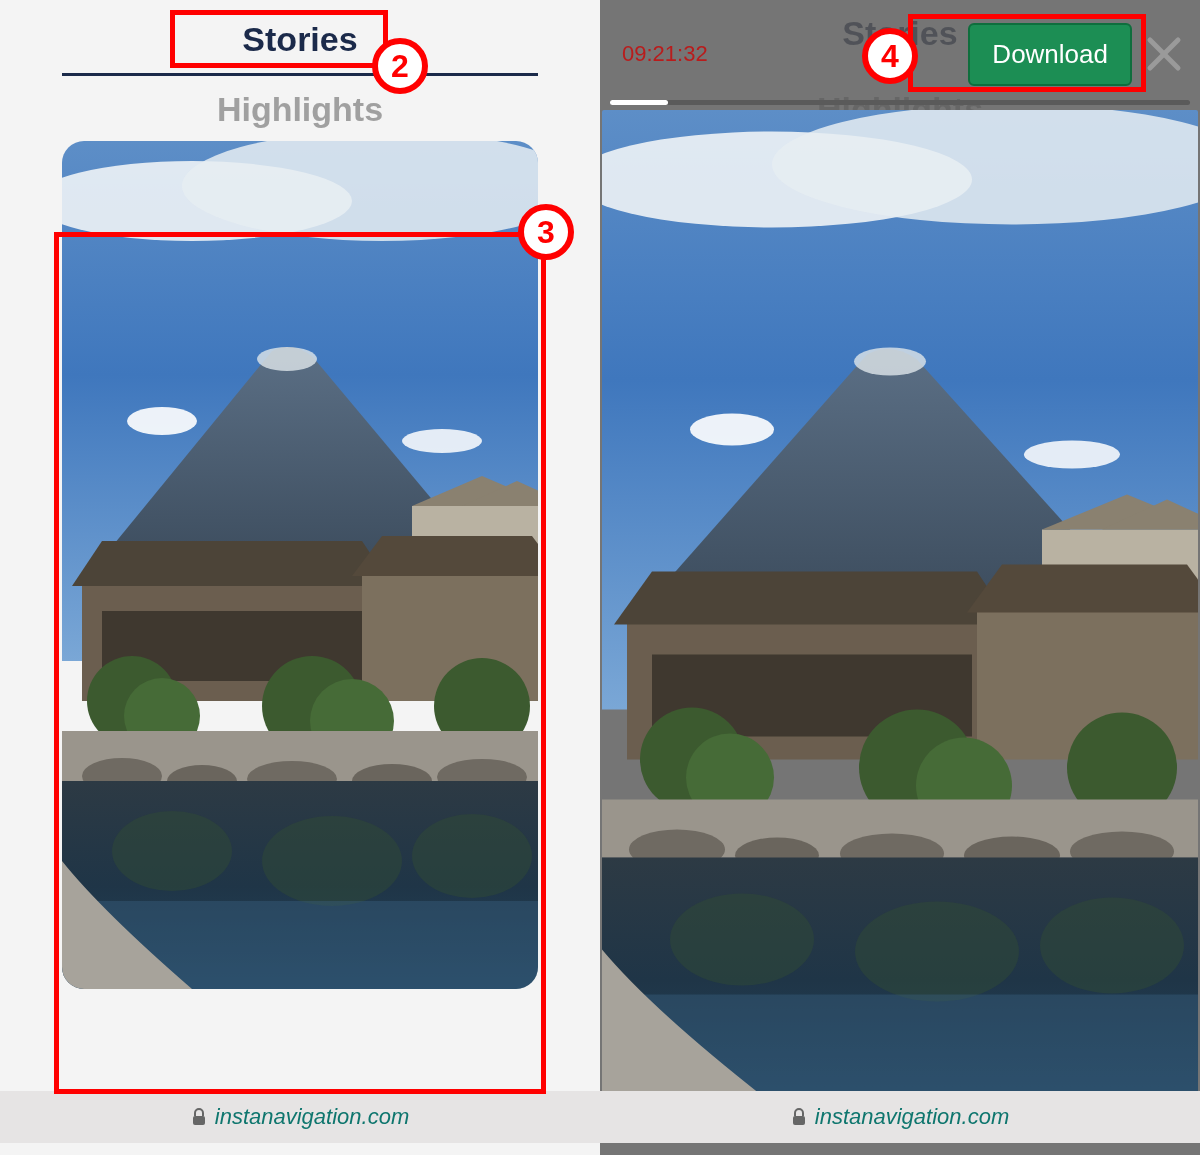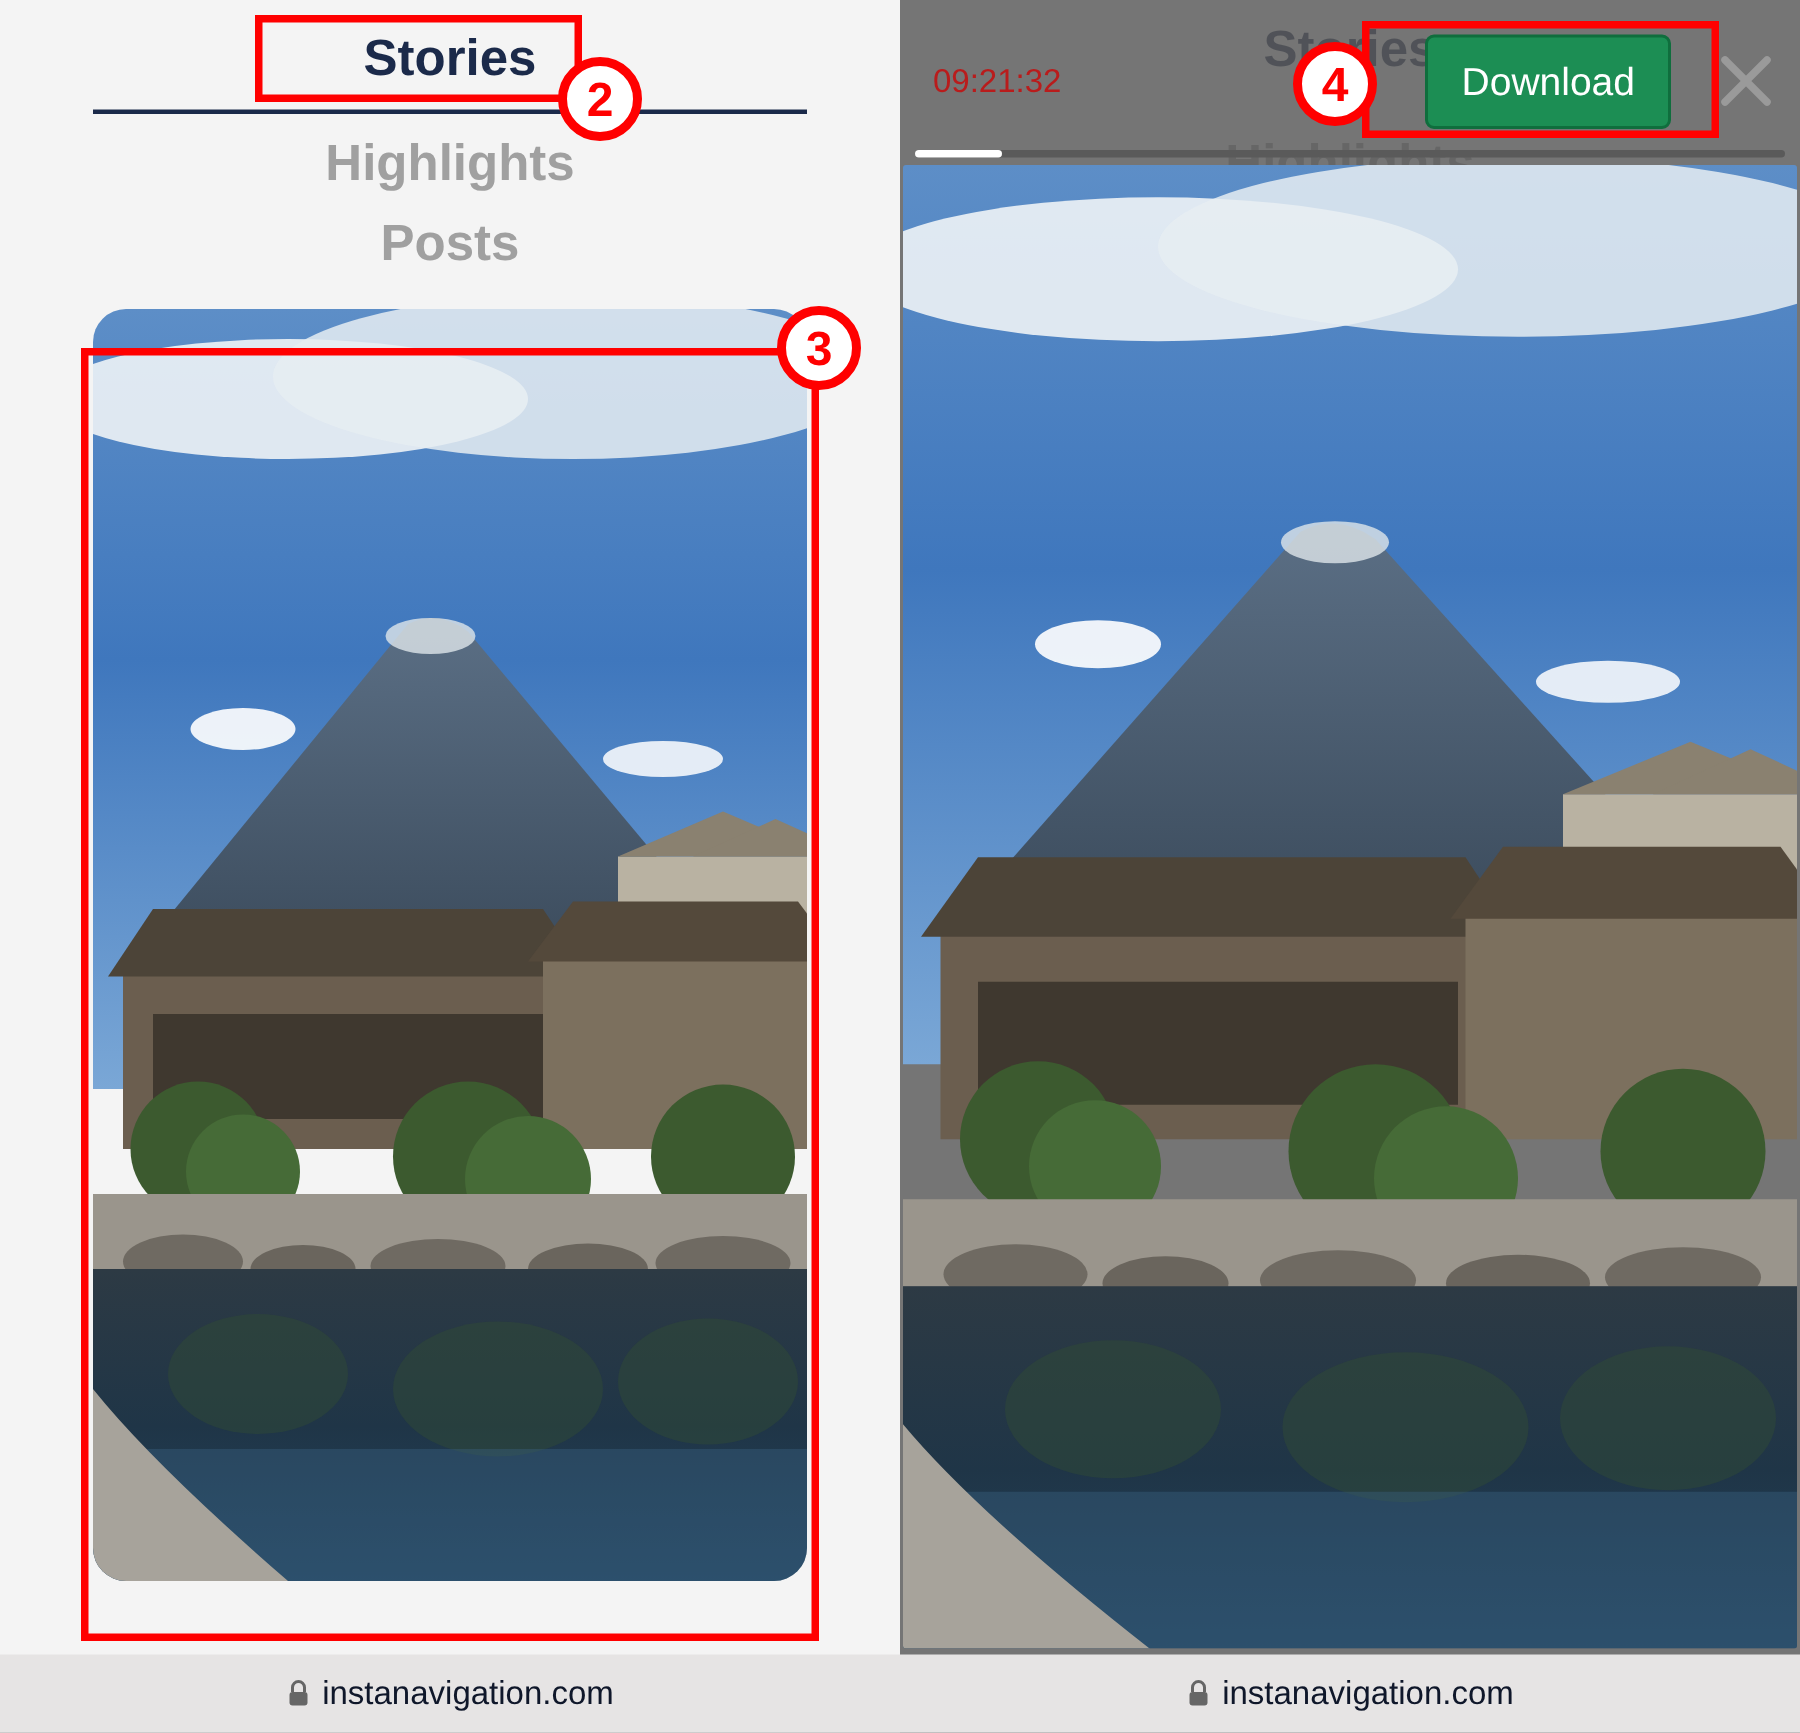--- a/index.html
+++ b/index.html
@@ -50,24 +50,24 @@
   }
   .tab-posts{
     font-size:34px;color:var(--muted);padding:8px 0 18px;
   }
   .story-thumb{
     width:476px;height:848px;margin:6px auto 0;
     border-radius:22px;overflow:hidden;position:relative;
     cursor:pointer;
   }
   .urlbar{
-    position:absolute;left:0;right:0;bottom:0;height:52px;
+    position:absolute;left:0;right:0;bottom:12px;height:52px;
     background:var(--page-dark);
     display:flex;align-items:center;justify-content:center;
-    font-size:22px;color:#0f172a;gap:8px;
+    font-size:22px;color:#0f766e;gap:8px;font-style:italic;
   }
   .lock-icon{width:16px;height:18px;}
 
   
   .right-bg{
     position:absolute;inset:0;background:var(--bg);
   }
   .right-dim{
     position:absolute;inset:0;background:#000;opacity:.52;
   }
@@ -82,21 +82,21 @@
     pointer-events:none;
   }
   .viewer-top{
     position:absolute;top:0;left:0;right:0;height:108px;
     display:flex;align-items:center;justify-content:space-between;
     padding:0 12px;z-index:5;
   }
   .timestamp{
     color:#b91c1c;font-size:22px;padding-left:10px;
   }
-  .right-controls{display:flex;align-items:center;gap:26px;justify-content:flex-end;}
+  .right-controls{display:flex;align-items:center;gap:8px;justify-content:flex-end;}
   .download-btn{
     background:var(--green);color:#fff;font-size:26px;
     border:2px solid var(--green-dark);border-radius:6px;
     padding:14px 22px;cursor:pointer;
   }
   .close-btn{
     width:48px;height:48px;cursor:pointer;
     display:flex;align-items:center;justify-content:center;
   }
   .close-btn svg{width:40px;height:40px;}
@@ -126,21 +126,20 @@
 </style>
 </head>
 <body>
 
 <div class="half">
 
   <div class="tabs-wrap">
     <div class="tab tab-stories">Stories</div>
     <div class="tab-line"></div>
     <div class="tab tab-highlights">Highlights</div>
-    <div class="tab tab-posts">Posts</div>
   </div>
 
   <div class="story-thumb">
     <svg class="landscape" viewBox="0 0 476 848" preserveAspectRatio="xMidYMid slice">
       <defs>
         <linearGradient id="skyL" x1="0" y1="0" x2="0" y2="1">
           <stop offset="0%" stop-color="#5d8ec7"></stop>
           <stop offset="45%" stop-color="#3f77bd"></stop>
           <stop offset="100%" stop-color="#7aa7d6"></stop>
         </linearGradient>

